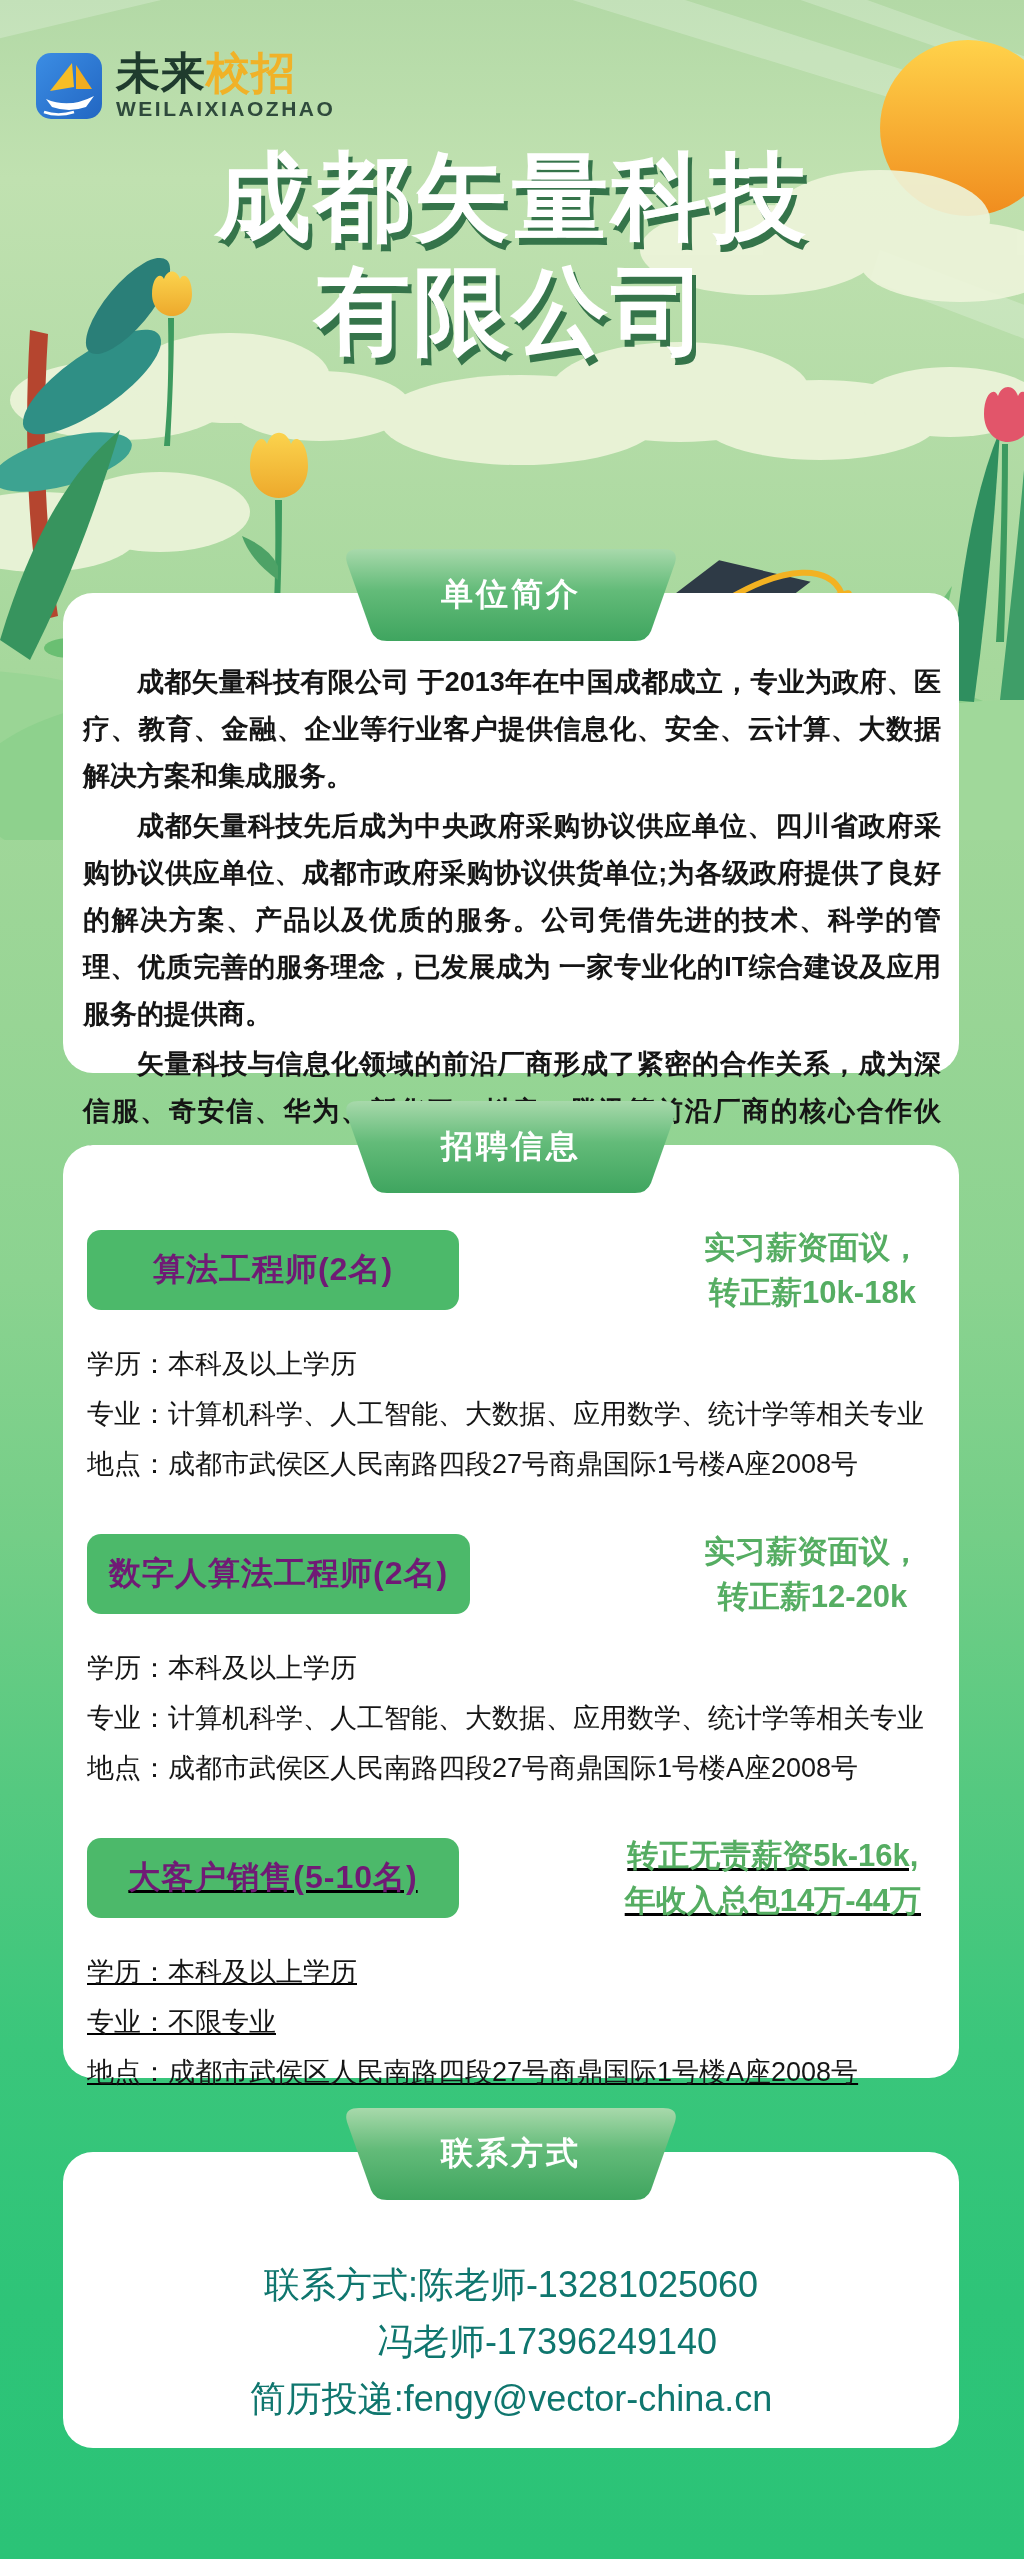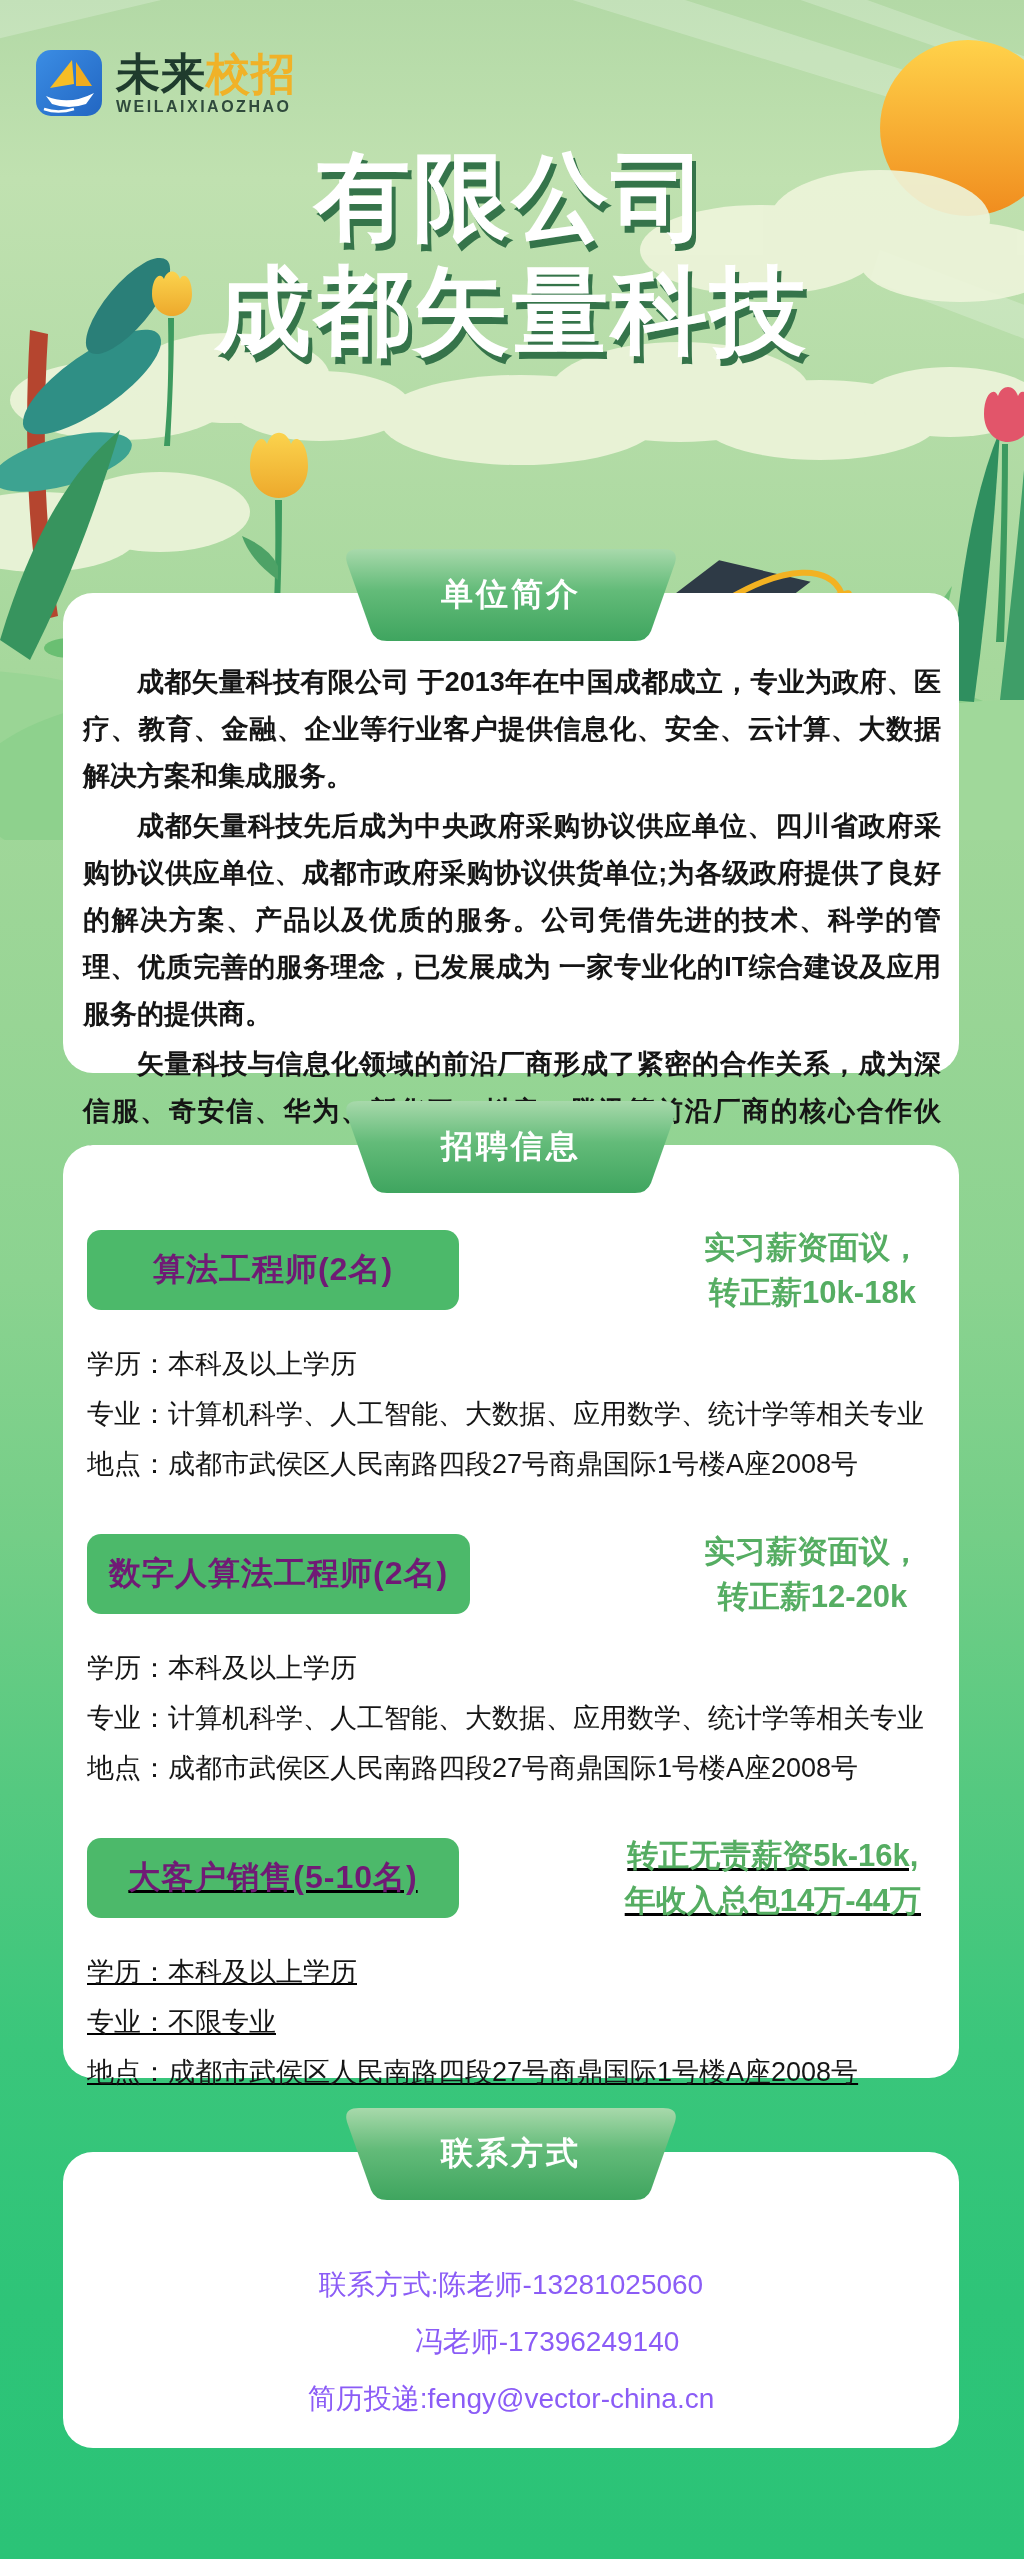--- a/index.html
+++ b/index.html
@@ -15,21 +15,21 @@
       #3ac67b 80%, #2ec478 90%, #2bc377 100%);
   }
   .decor{position:absolute;top:0;left:0;z-index:1;pointer-events:none;}
 
   
   .logo{position:absolute;top:50px;left:36px;z-index:3;display:flex;align-items:center;gap:14px;}
   .logo-icon{width:66px;height:66px;display:block;}
   .logo-cn{font-size:44px;font-weight:700;line-height:46px;letter-spacing:1px;}
   .logo-cn .p1{color:#1f3b2d;}
   .logo-cn .p2{color:#f0b228;}
-  .logo-tagline{font-size:16px;font-weight:600;letter-spacing:2.5px;color:#2f4a3c;margin-top:1px;}
+  .logo-tagline{font-size:21px;font-weight:600;letter-spacing:2.5px;color:#2f4a3c;margin-top:1px;}
 
   
   .company-title{
     position:absolute;top:140px;left:0;width:100%;z-index:3;
     text-align:center;color:#ffffff;font-weight:700;
     font-size:96px;line-height:114px;letter-spacing:3px;
     text-shadow:4px 7px 0 #35744a;
   }
 
   
@@ -74,21 +74,21 @@
   }
   .job-salary{
     text-align:center;font-size:31px;line-height:45px;font-weight:700;
     color:#55ad62;margin-right:12px;
   }
   .job-details{margin-top:24px;}
   .job-detail{font-size:27px;line-height:50px;color:#161616;font-weight:500;}
 
   
   .contact-body{padding-top:104px;text-align:center;}
-  .contact-line{font-size:28px;line-height:57px;color:#8b5cf6;font-weight:500;}
+  .contact-line{font-size:36px;line-height:57px;color:#0f766e;font-weight:500;}
   .contact-line.shift{margin-left:72px;}
 </style>
 </head>
 <body>
 
 <div class="poster">
 
   <svg class="decor" width="1024" height="840" viewBox="0 0 1024 840">
     <defs>
       <linearGradient id="sunGrad" x1="0" y1="0" x2="0" y2="1">
@@ -192,22 +192,22 @@
       <path d="M10 46 Q 33 56 58 43 L 50 54 Q 33 60 16 54 Z" fill="#ffffff"></path>
       <path d="M8 59 Q 22 64 38 59" stroke="#ffffff" stroke-width="2.5" fill="none"></path>
     </svg>
     <div>
       <div class="logo-cn"><span class="p1">未来</span><span class="p2">校招</span></div>
       <div class="logo-tagline">WEILAIXIAOZHAO</div>
     </div>
   </div>
 
   <div class="company-title">
+    <div>成都矢量科技</div>
     <div>有限公司</div>
-    <div>成都矢量科技</div>
   </div>
 
   <div class="card card-intro">
     <div class="badge">
       <svg viewBox="0 0 336 92">
         <defs>
           <linearGradient id="badgeGrad" x1="0" y1="0" x2="0" y2="1">
             <stop offset="0" stop-color="#a8d9ab"></stop>
               <stop offset="0.45" stop-color="#63bb79"></stop>
               <stop offset="1" stop-color="#3fa55f"></stop>

